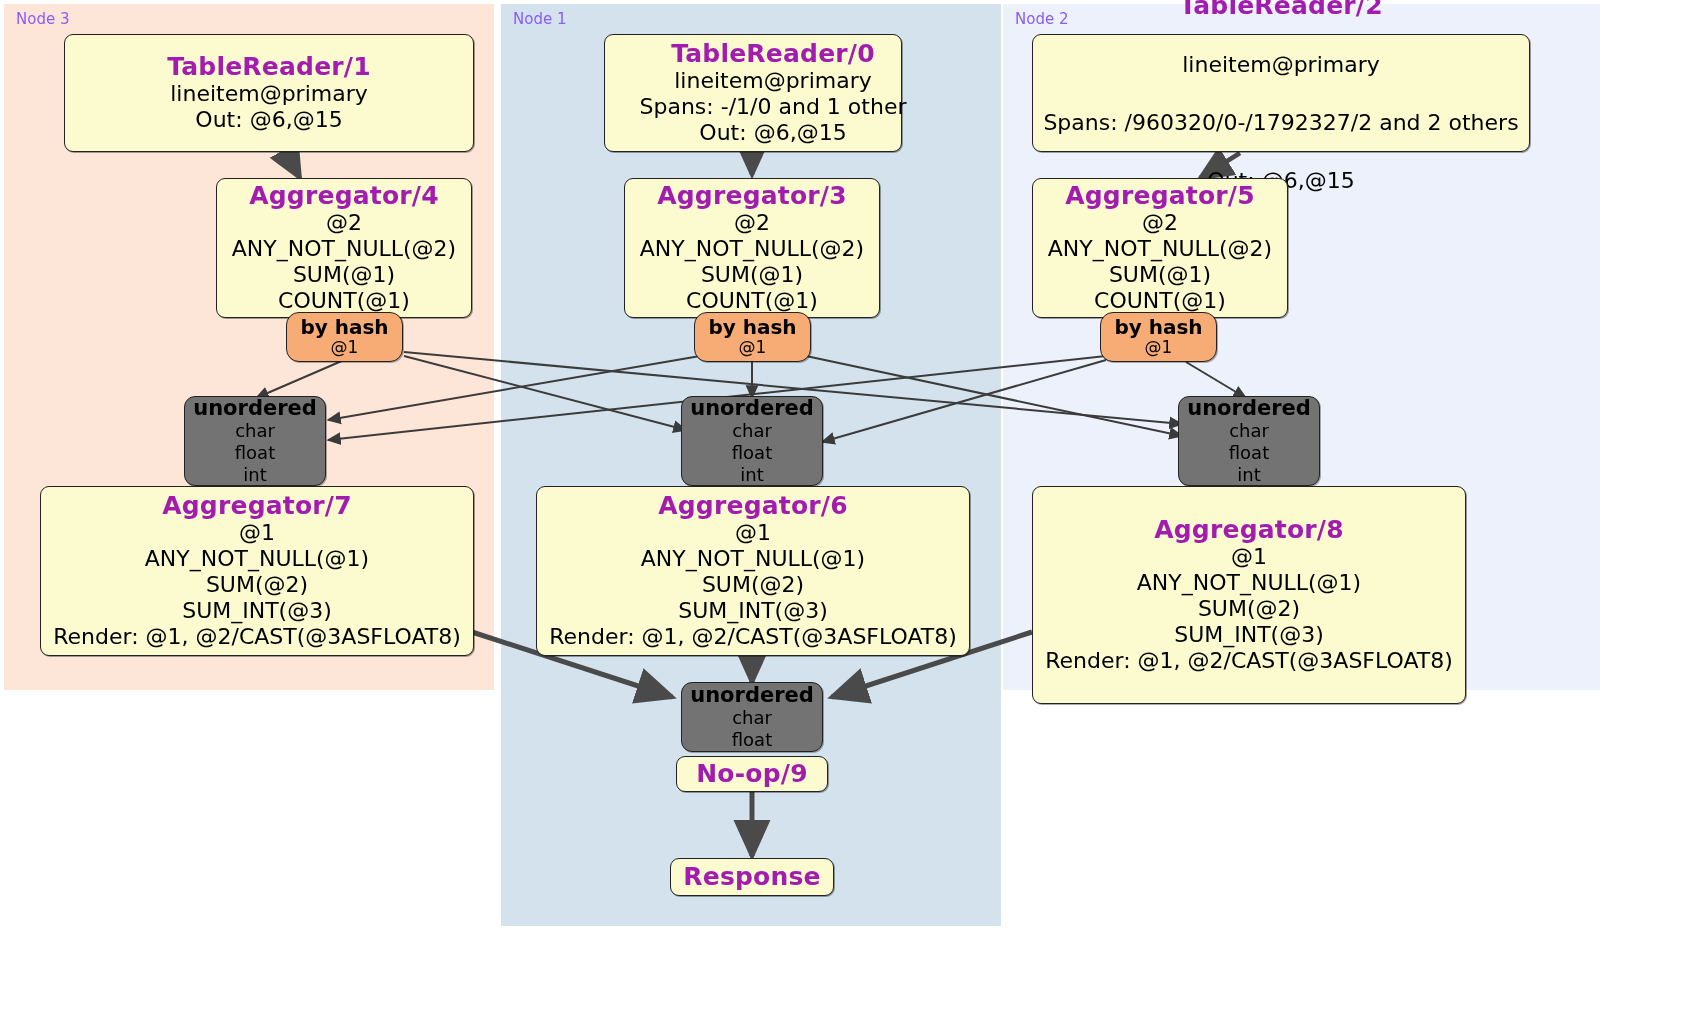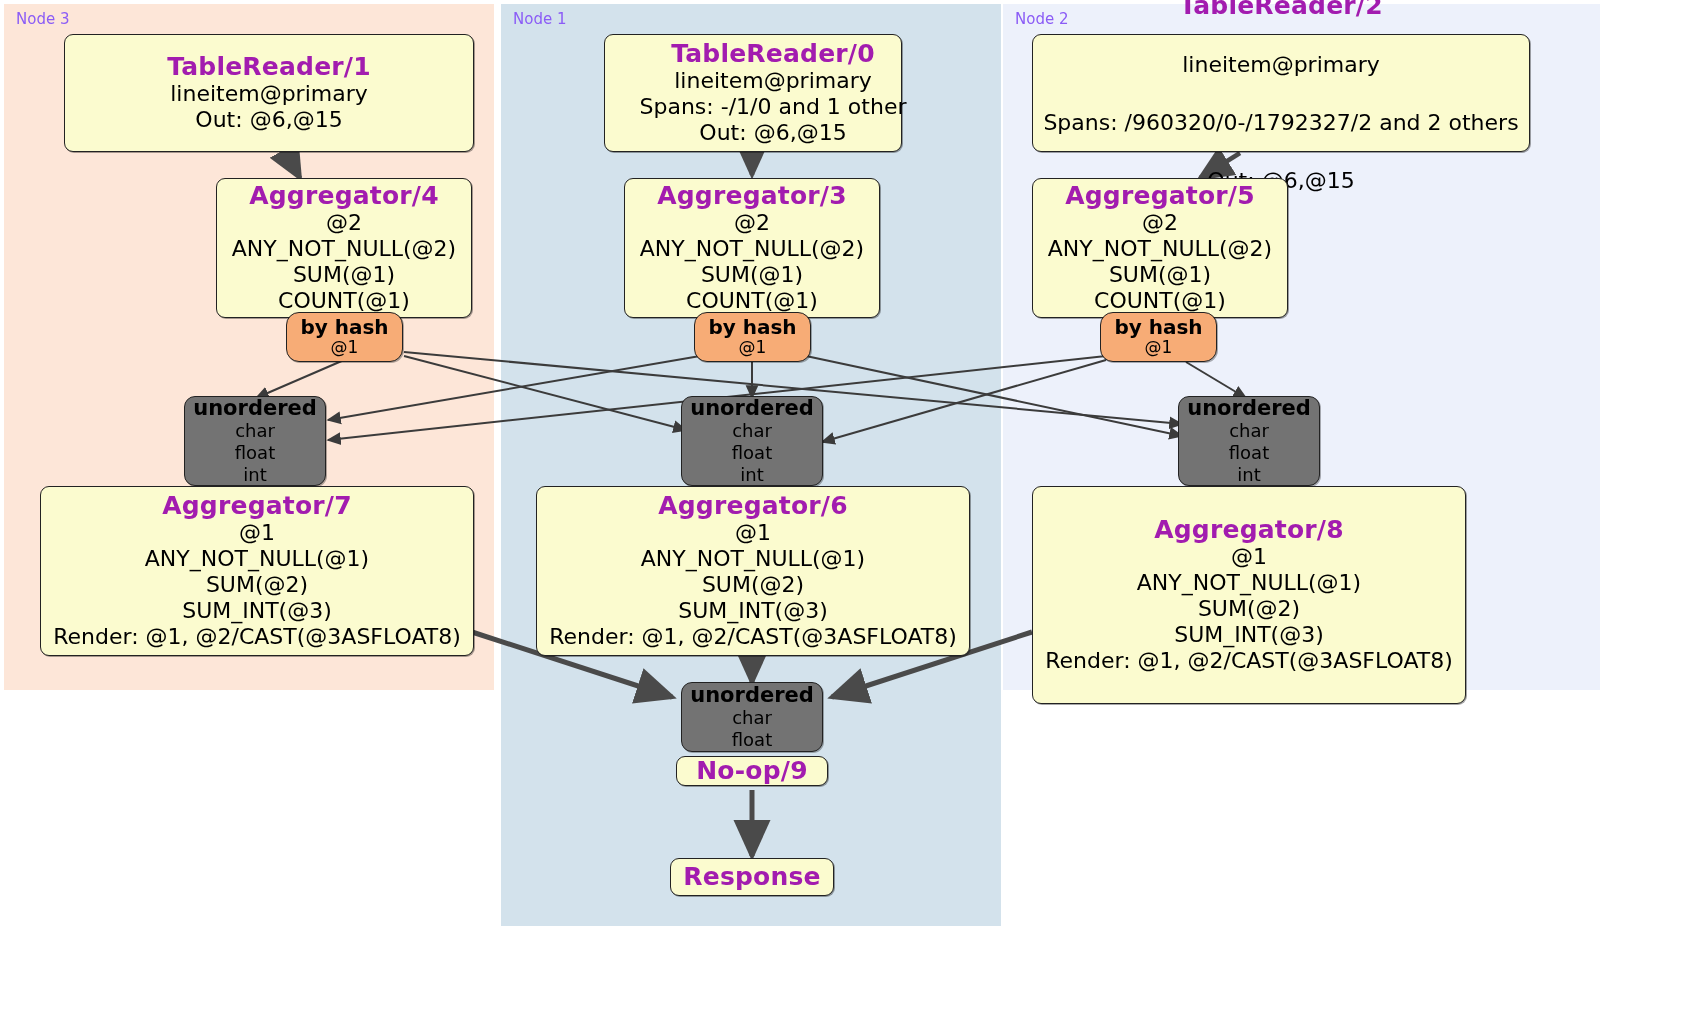--- a/index.html
+++ b/index.html
@@ -153,21 +153,21 @@
     <div class="line">SUM_INT(@3)</div>
     <div class="line">Render: @1, @2/CAST(@3ASFLOAT8)</div>
   </div>
 
   <div class="box sync" style="left:681px;top:682px;width:142px;height:70px;">
     <div class="title">unordered</div>
     <div class="line">char</div>
     <div class="line">float</div>
   </div>
 
-  <div class="box proc small-proc" style="left:676px;top:756px;width:152px;height:30px;">
+  <div class="box proc small-proc" style="left:676px;top:756px;width:152px;height:36px;">
     <div class="title">No-op/9</div>
   </div>
 
   <div class="box proc small-proc" style="left:670px;top:858px;width:164px;height:38px;">
     <div class="title">Response</div>
   </div>
 
   <div class="box proc" style="left:1032px;top:34px;width:498px;height:118px;gap:32px;">
     <div class="title">TableReader/2</div>
     <div class="line">lineitem@primary</div>

